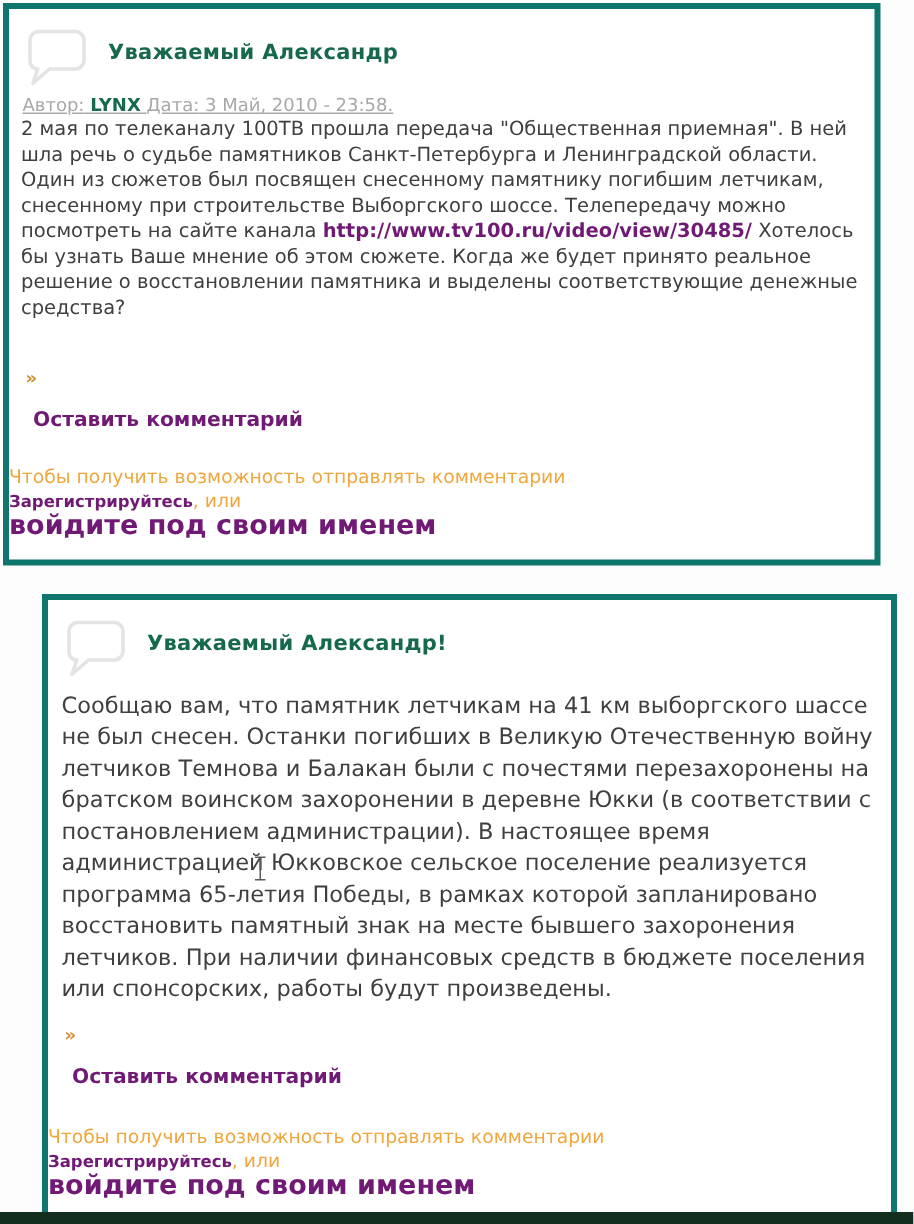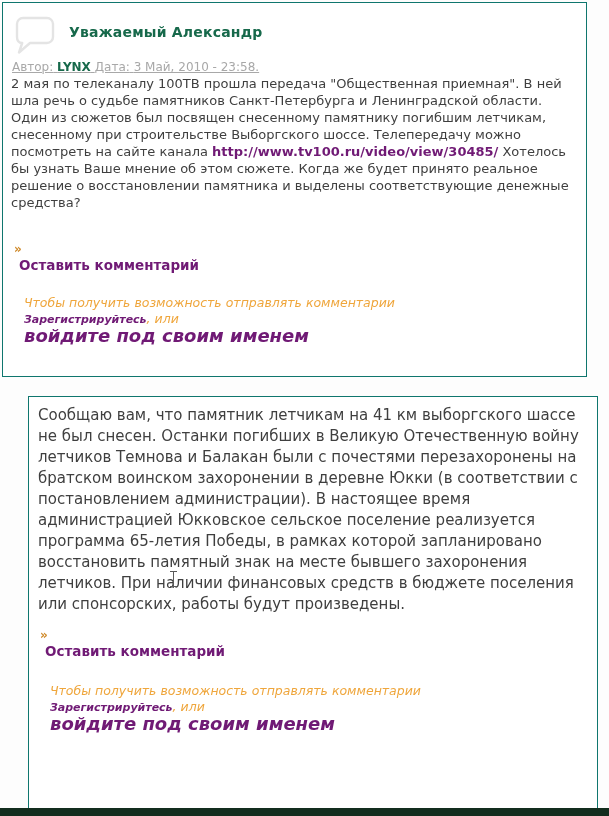--- a/index.html
+++ b/index.html
@@ -5,21 +5,21 @@
   html,body{margin:0;padding:0;}
   body{
     width:609px;height:816px;position:relative;overflow:hidden;
     background:#fdfdfd;
     font-family:"DejaVu Sans","Liberation Sans",sans-serif;
     color:#3f3f3f;
   }
   .card{
     position:absolute;
     background:#ffffff;
-    border:1px solid #0f766e;
+    border:4px solid #0f766e;
     box-sizing:border-box;
   }
   .card-1{left:2px;top:2px;width:585px;height:375px;}
   .card-2{left:28px;top:396px;width:570px;height:430px;}
 
   .card-header{display:flex;align-items:center;margin:12px 0 0 10px;}
   .bubble-icon{flex:0 0 auto;line-height:0;}
   .card-title{
     margin:0 0 6px 12px;
     font-size:14px;font-weight:bold;color:#17694b;letter-spacing:.2px;
@@ -30,23 +30,23 @@
   .body{margin:0 7px 0 8px;font-size:13px;line-height:17px;}
   .card-1 .body{margin-top:1px;}
   .card-2 .body{margin:8px 7px 0 9px;font-size:15px;line-height:21px;}
   .green-link{color:#701a75;font-weight:bold;text-decoration:none;cursor:pointer;overflow-wrap:break-word;}
   .video-link{overflow-wrap:anywhere;}
 
   .more{margin-left:11px;}
   .card-1 .more{margin-top:32px;}
   .card-2 .more{margin-top:14px;}
   .more-symbol{display:block;font-size:12px;font-weight:bold;color:#cf8a2b;line-height:12px;}
-  .leave-link{display:block;margin:2px 0 0 5px;font-size:13.5px;}
+  .leave-link{display:block;margin:14px 0 0 5px;font-size:13.5px;}
 
-  .card-footer{margin-left:21px;font-size:12.5px;line-height:16px;font-style:italic;}
+  .card-footer{margin-left:0;font-size:12.5px;line-height:16px;}
   .card-1 .card-footer{margin-top:22px;}
   .card-2 .card-footer{margin-top:24px;}
   .notice{color:#efa63c;}
   .register-line .green-link{font-size:11px;}
   .login-link{display:block;font-size:18px;}
 
   .bottom-bar{position:absolute;left:0;top:808px;width:609px;height:8px;background:#132d1e;}
 
   .ibeam{position:absolute;left:169px;top:571px;width:9px;height:16px;pointer-events:none;}
   .ibeam:before{content:"";position:absolute;left:4px;top:1px;bottom:1px;width:1px;background:#5a5a5a;}
@@ -85,20 +85,28 @@
     </div>
 
     <div class="card-footer">
       <div class="notice">Чтобы получить возможность отправлять комментарии</div>
       <div class="register-line"><a class="green-link">Зарегистрируйтесь</a><span class="notice">, или</span></div>
       <a class="green-link login-link">войдите под своим именем</a>
     </div>
   </section>
 
   <section class="card card-2">
+    <div class="card-header">
+      <span class="bubble-icon">
+        <svg width="44" height="40" viewBox="0 0 44 40">
+          <path d="M10 3 H34 C37.3 3 40 5.7 40 9 V22 C40 25.3 37.3 28 34 28 H17 L6 37.5 L9.2 28 C5.5 28 4 25.3 4 22 V9 C4 5.7 6.7 3 10 3 Z" fill="#ffffff" stroke="#e4e4e4" stroke-width="2.4" stroke-linejoin="round"></path>
+        </svg>
+      </span>
+      <h2 class="card-title">Уважаемый Александр!</h2>
+    </div>
 
 
     <p class="body">Сообщаю вам, что памятник летчикам на 41 км выборгского шассе не был снесен. Останки погибших в Великую Отечественную войну летчиков Темнова и Балакан были с почестями перезахоронены на братском воинском захоронении в деревне Юкки (в соответствии с постановлением администрации). В настоящее время администрацией Юкковское сельское поселение реализуется программа 65-летия Победы, в рамках которой запланировано восстановить памятный знак на месте бывшего захоронения летчиков. При наличии финансовых средств в бюджете поселения или спонсорских, работы будут произведены.</p>
 
     <div class="more">
       <span class="more-symbol">»</span>
       <a class="green-link leave-link">Оставить комментарий</a>
     </div>
 
     <div class="card-footer">

